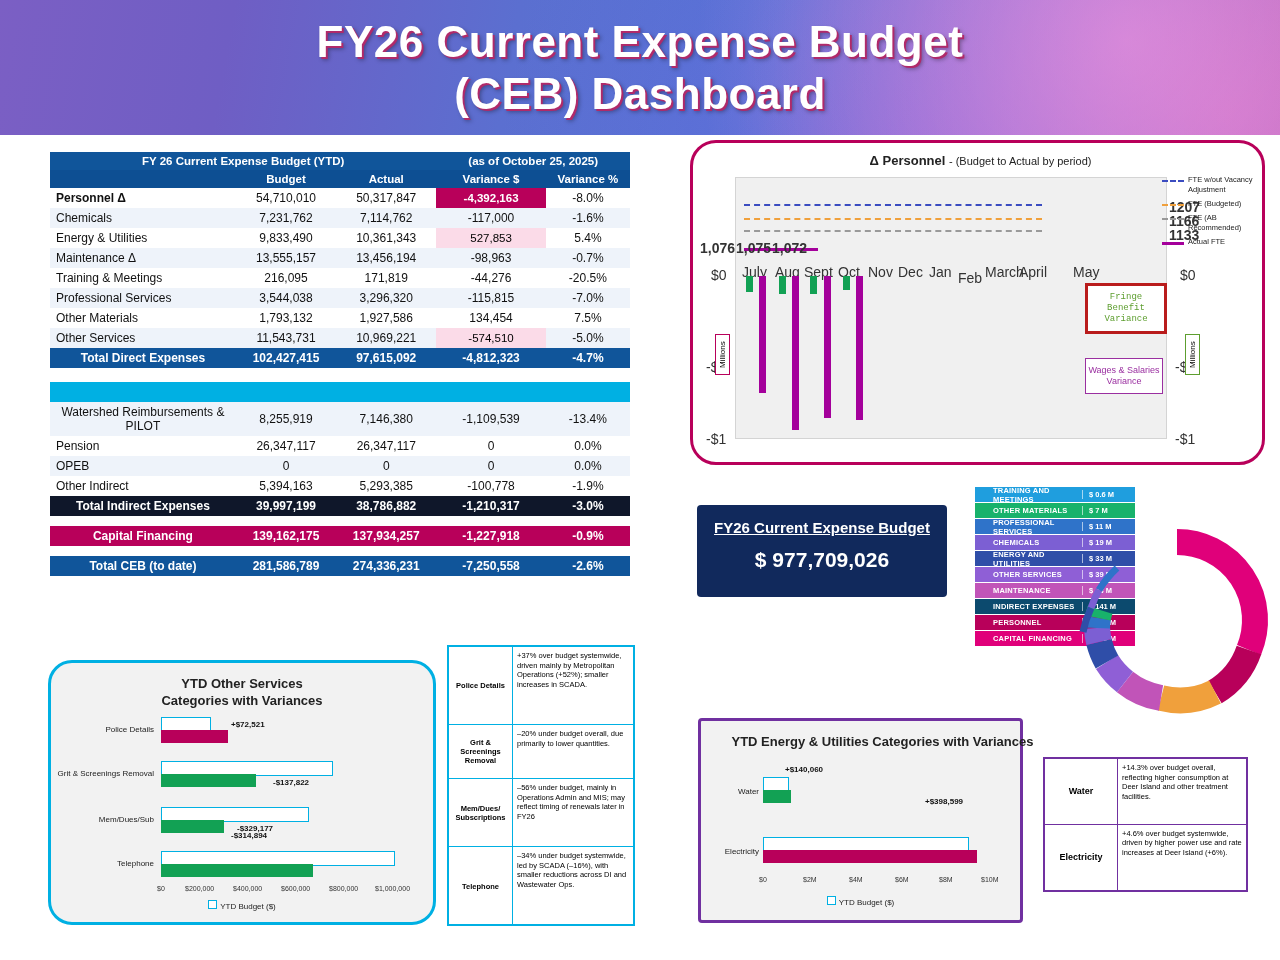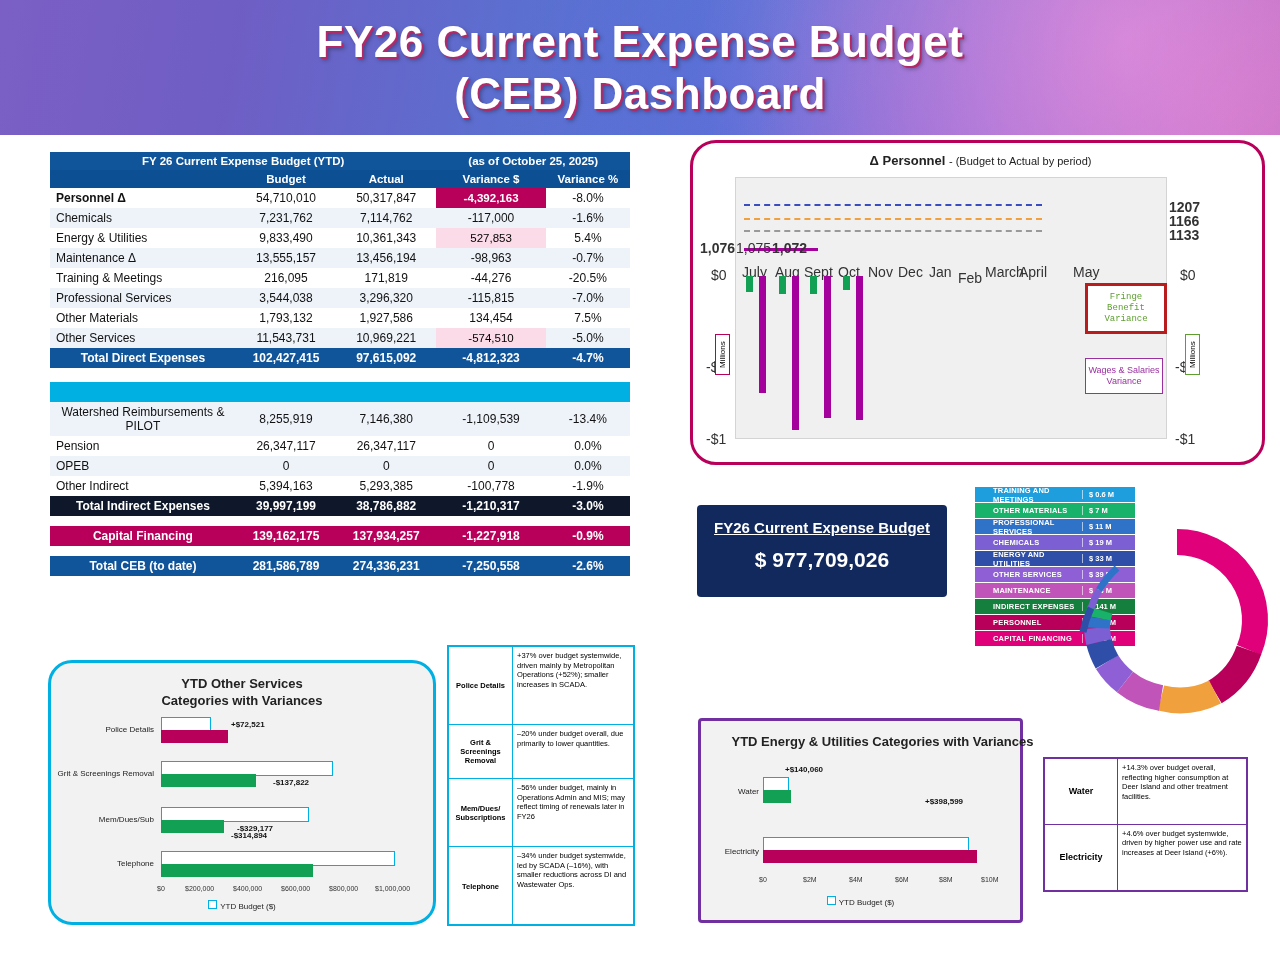--- a/index.html
+++ b/index.html
@@ -268,21 +268,21 @@
 
   <div id="personnel-plot">
 
     <div class="pdash pdashline" style="top:26px;width:298px;border-color:#3b4cc0;"></div>
     <div class="pdash pdashline" style="top:40px;width:298px;border-color:#f0a03c;"></div>
     <div class="pdash pdashline" style="top:52px;width:298px;border-color:#999;"></div>
 
     <div style="position:absolute;left:8px;top:70px;width:74px;height:3px;background:#a4009b;"></div>
 
     <div class="axis-lbl" style="left:-36px;top:62px;font-weight:bold;">1,076</div>
-    <div class="axis-lbl" style="left:0px;top:62px;font-weight:normal;">1,075</div>
+    <div class="axis-lbl" style="left:0px;top:62px;font-weight:bold;">1,075</div>
     <div class="axis-lbl" style="left:36px;top:62px;font-weight:bold;">1,072</div>
 
     <div class="axis-lbl" style="left:6px;top:86px;">July</div>
     <div class="axis-lbl" style="left:39px;top:86px;">Aug</div>
     <div class="axis-lbl" style="left:68px;top:86px;">Sept</div>
     <div class="axis-lbl" style="left:102px;top:86px;">Oct</div>
     <div class="axis-lbl" style="left:132px;top:86px;">Nov</div>
     <div class="axis-lbl" style="left:162px;top:86px;">Dec</div>
     <div class="axis-lbl" style="left:193px;top:86px;">Jan</div>
     <div class="axis-lbl" style="left:222px;top:92px;">Feb</div>
@@ -308,20 +308,38 @@
 
   <div class="axis-lbl" style="left:487px;top:124px;">$0</div>
   <div class="axis-lbl" style="left:482px;top:216px;">-$1</div>
   <div class="axis-lbl" style="left:482px;top:288px;">-$1</div>
   <div style="position:absolute;left:492px;top:232px;transform:rotate(-90deg);transform-origin:left top;font-size:8px;border:1px solid #5d9e2f;padding:2px 6px;background:#fff;">Millions</div>
 
   <div class="axis-lbl" style="left:476px;top:56px;font-weight:bold;">1207</div>
   <div class="axis-lbl" style="left:476px;top:70px;font-weight:bold;">1166</div>
   <div class="axis-lbl" style="left:476px;top:84px;font-weight:bold;">1133</div>
 
+  <div class="legend">
+    <div class="lrow">
+      <span class="swatch"></span>
+      <span>FTE w/out Vacancy Adjustment</span>
+    </div>
+    <div class="lrow">
+      <span class="swatch orange"></span>
+      <span>FTE (Budgeted)</span>
+    </div>
+    <div class="lrow">
+      <span class="swatch grey"></span>
+      <span>FTE (AB Recommended)</span>
+    </div>
+    <div class="lrow">
+      <span class="swatch solid"></span>
+      <span>Actual FTE</span>
+    </div>
+  </div>
 
   <div class="callout" style="left:392px;top:140px;border:3px solid #b91c1c;color:#5d9e2f;line-height:11px;font-family:Liberation Mono, monospace;">Fringe Benefit Variance</div>
   <div class="callout" style="left:392px;top:215px;border:1px solid #9a2fa0;color:#9a2fa0;line-height:11px;">Wages &amp; Salaries Variance</div>
 </div>
 
 <div class="panel" id="ceb-total">
   <div class="t1">FY26 Current Expense Budget</div>
   <div class="t2">$ 977,709,026</div>
 </div>
 
@@ -347,21 +365,21 @@
       <span class="vl">$  33 M</span>
   </div>
   <div class="dl-row" style="background:#8f5fd6">
     <span class="nm">OTHER SERVICES</span>
       <span class="vl">$  39 M</span>
   </div>
   <div class="dl-row" style="background:#c154b8">
     <span class="nm">MAINTENANCE</span>
       <span class="vl">$  43 M</span>
   </div>
-  <div class="dl-row" style="background:#15803d">
+  <div class="dl-row" style="background:#0c4a6e">
     <span class="nm">INDIRECT EXPENSES</span>
       <span class="vl">$ 141 M</span>
   </div>
   <div class="dl-row" style="background:#b8005a">
     <span class="nm">PERSONNEL</span>
       <span class="vl">$ 172 M</span>
   </div>
   <div class="dl-row" style="background:#e0007a">
     <span class="nm">CAPITAL FINANCING</span>
       <span class="vl">$ 508 M</span>

